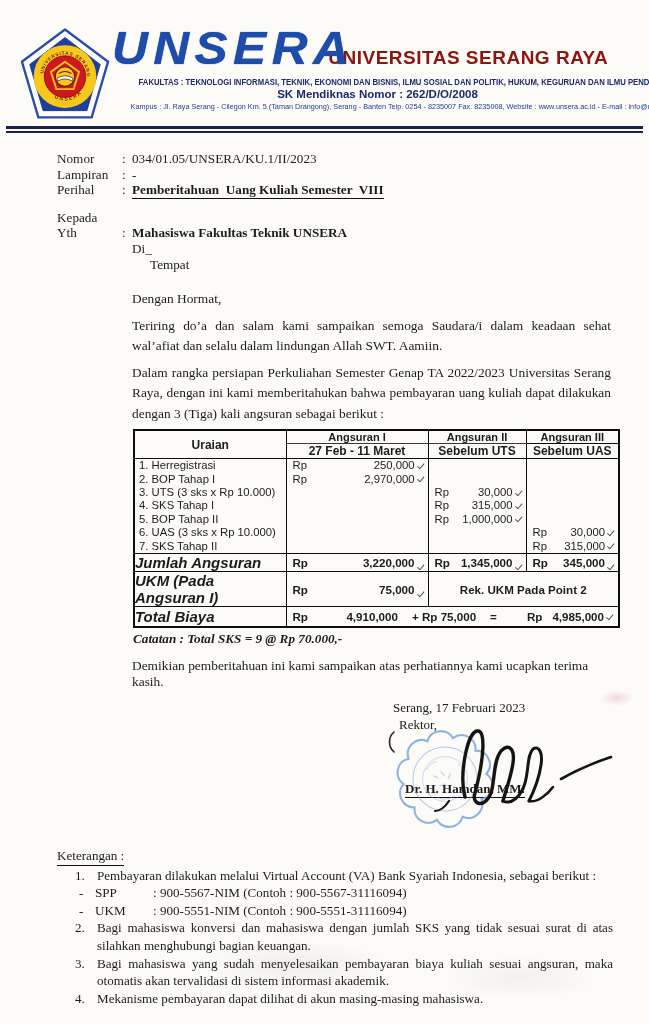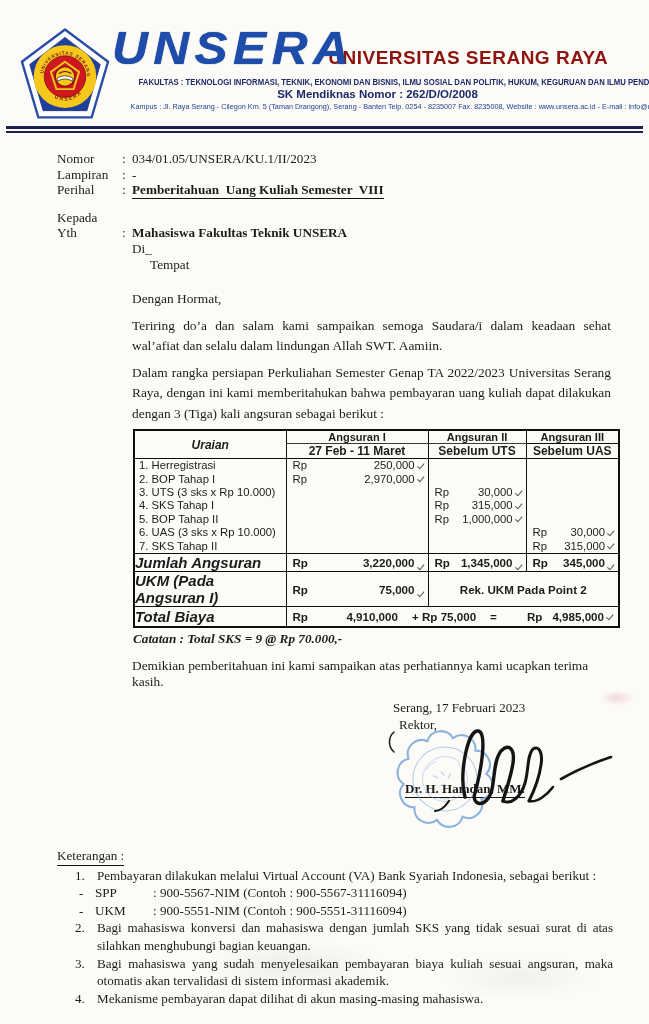--- a/index.html
+++ b/index.html
@@ -60,21 +60,21 @@
   table.inst{
     border-collapse:collapse; border:2.4px solid #0d0d0d;
     font-family:"Liberation Sans", sans-serif; table-layout:fixed; width:485px;
   }
   table.inst th, table.inst td{border:1.6px solid #0d0d0d; padding:0;}
   thead th{text-align:center; vertical-align:middle;}
   .h-title{font-size:11px; font-weight:bold; padding:2px 0 1px; border-bottom:0;}
   .h-sub{font-size:12px; font-weight:bold; padding:1px 0 3px;}
   th.sep{border-bottom:1px solid #3a3a3a !important;}
   tr.subrow th{border-top:none;}
-  th.uraian-h{font-size:12px; font-weight:bold;font-style:italic;}
+  th.uraian-h{font-size:12px; font-weight:bold;}
   td.cell{vertical-align:top; padding:2px 0 3px;}
   .name-line{font-size:11.3px; line-height:13.4px; padding-left:4px; white-space:nowrap;}
   .amt-line{display:flex; align-items:center; font-size:11.3px; line-height:13.4px; padding:0 3px 0 6px;}
   .amt-line .val{margin-left:auto; display:flex; align-items:center;}
   .sum-label{font-size:15px; font-weight:bold; padding:2px 0;font-style:italic;}
   .sum-amt{display:flex; align-items:center; font-weight:bold; font-size:11.6px; padding:2px 3px 2px 6px;}
   .sum-amt .val{margin-left:auto; display:flex; align-items:flex-end;}
   .note-cell{font-size:11.6px; font-weight:bold; text-align:center; padding:2px 0;}
   .total-flex{display:flex; align-items:center; font-weight:bold; font-size:11.6px; padding:3px 4px 3px 6px;}
   .total-flex .amt1{width:90px; text-align:right;}

